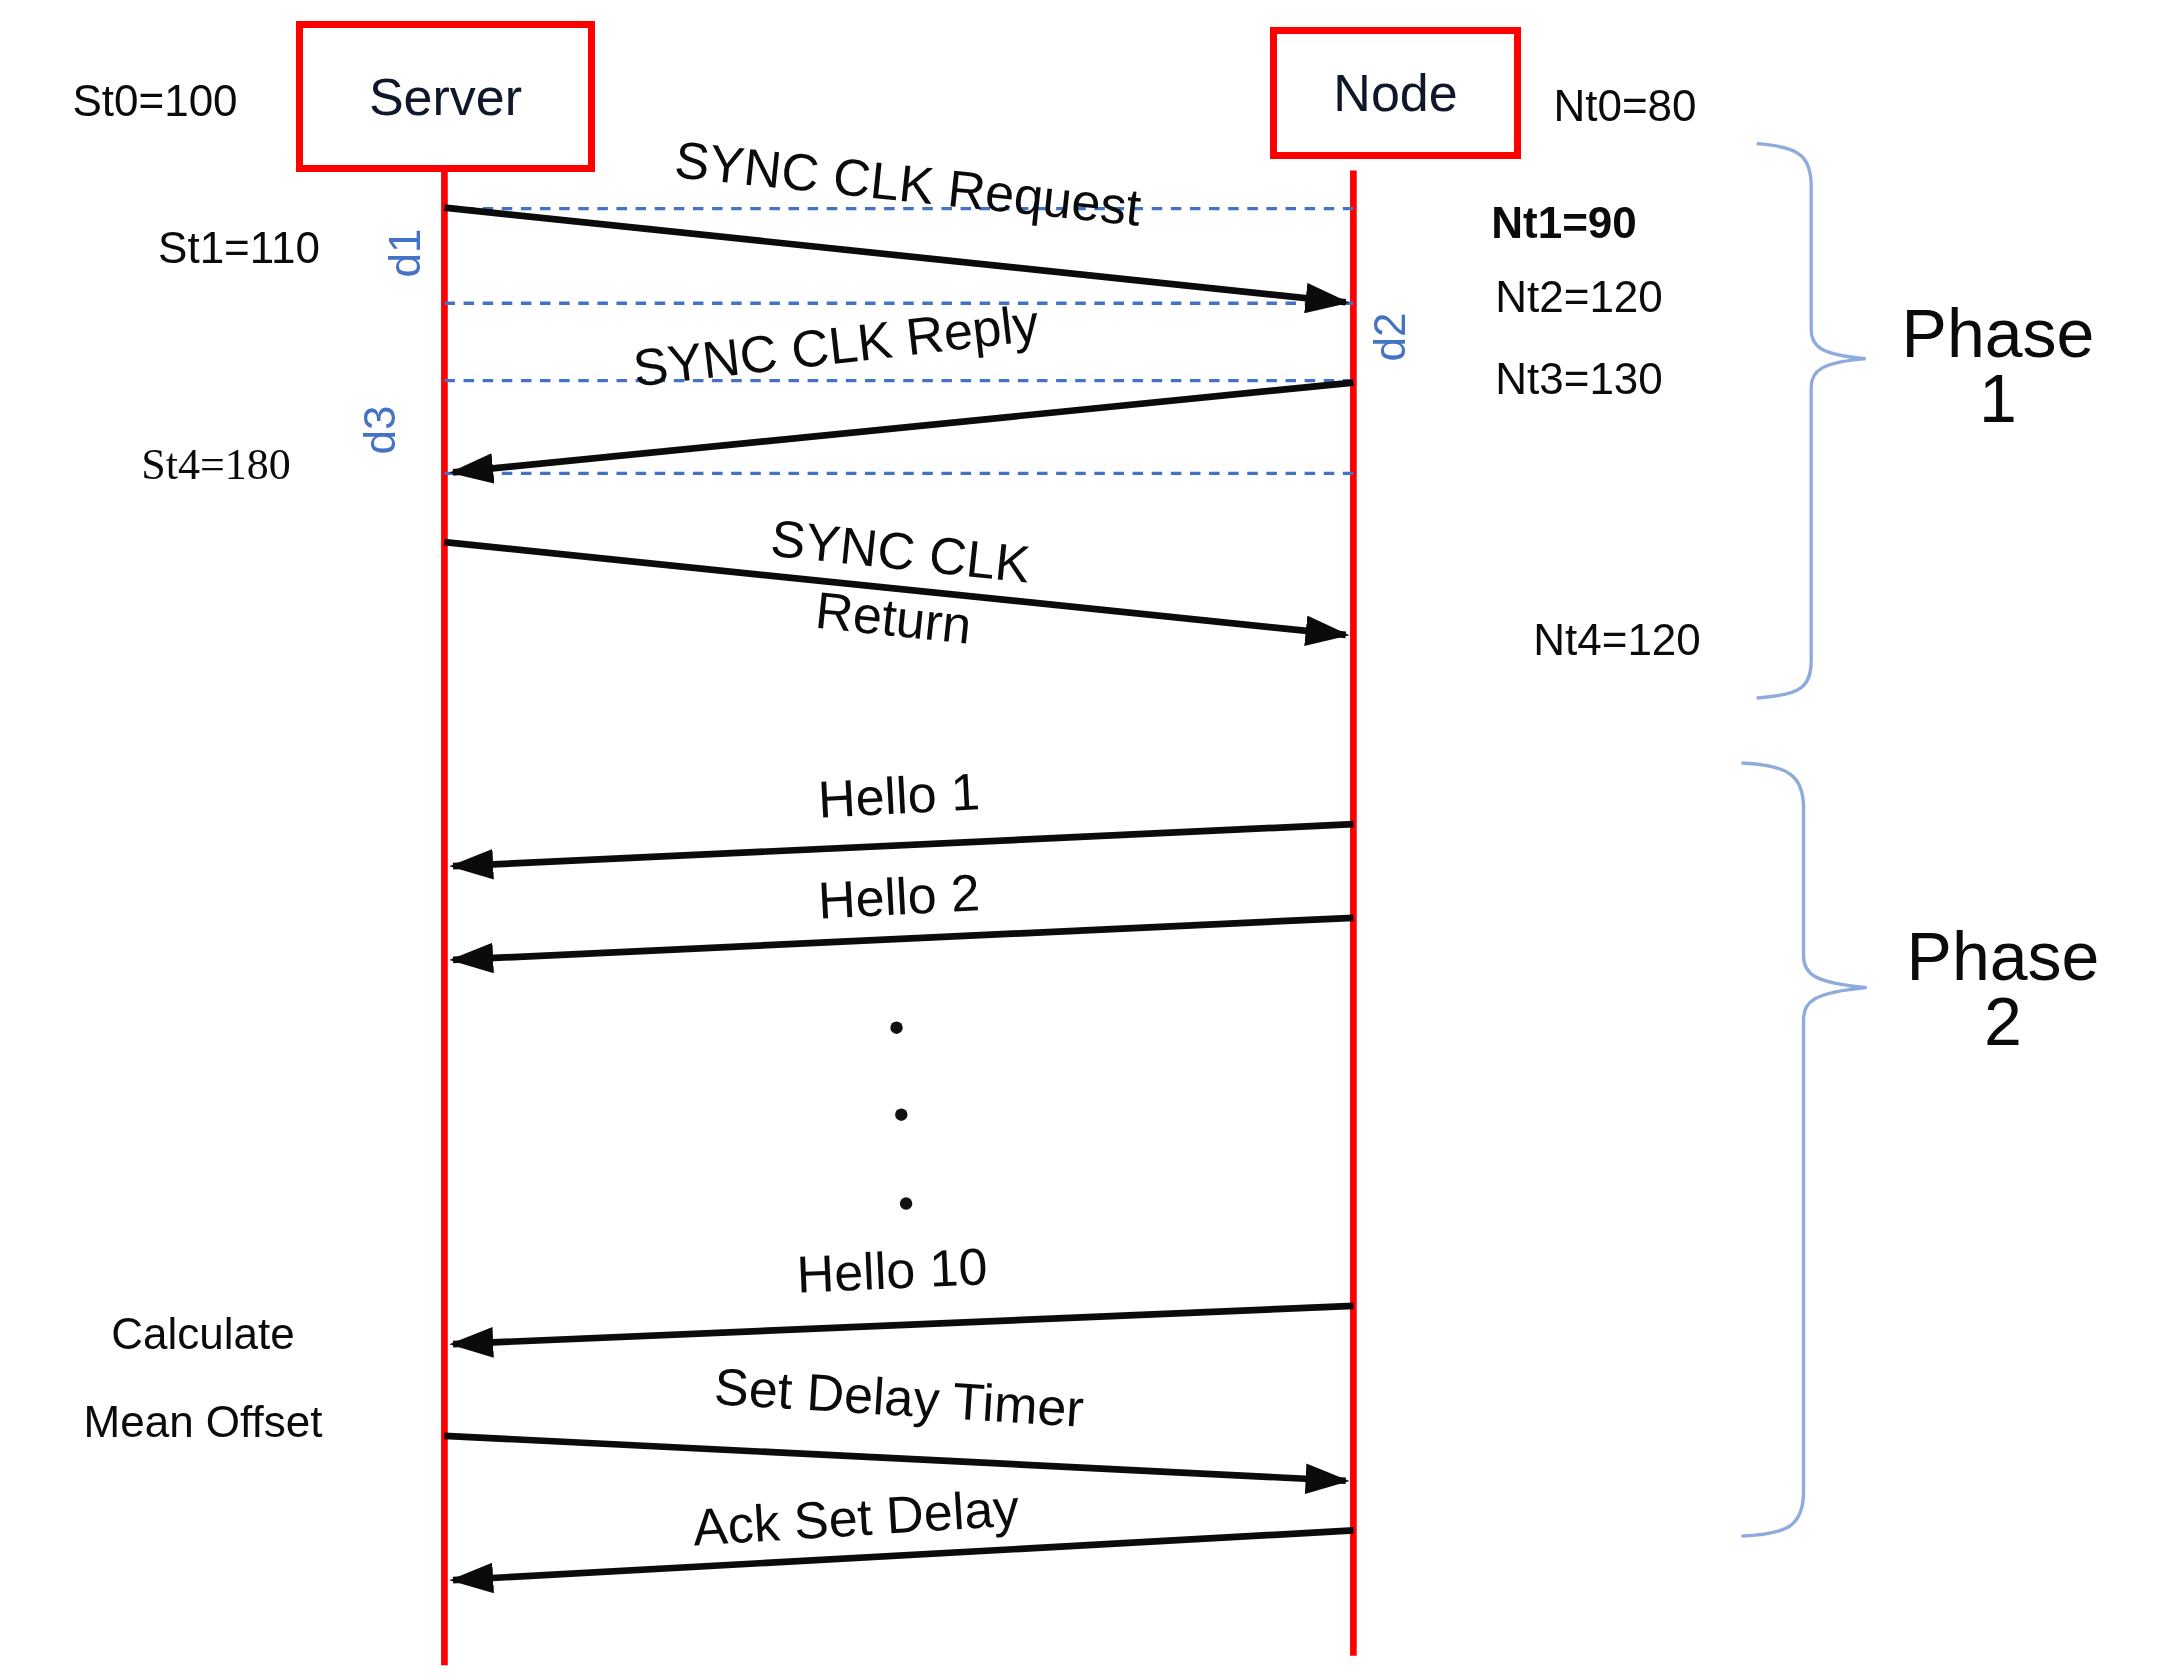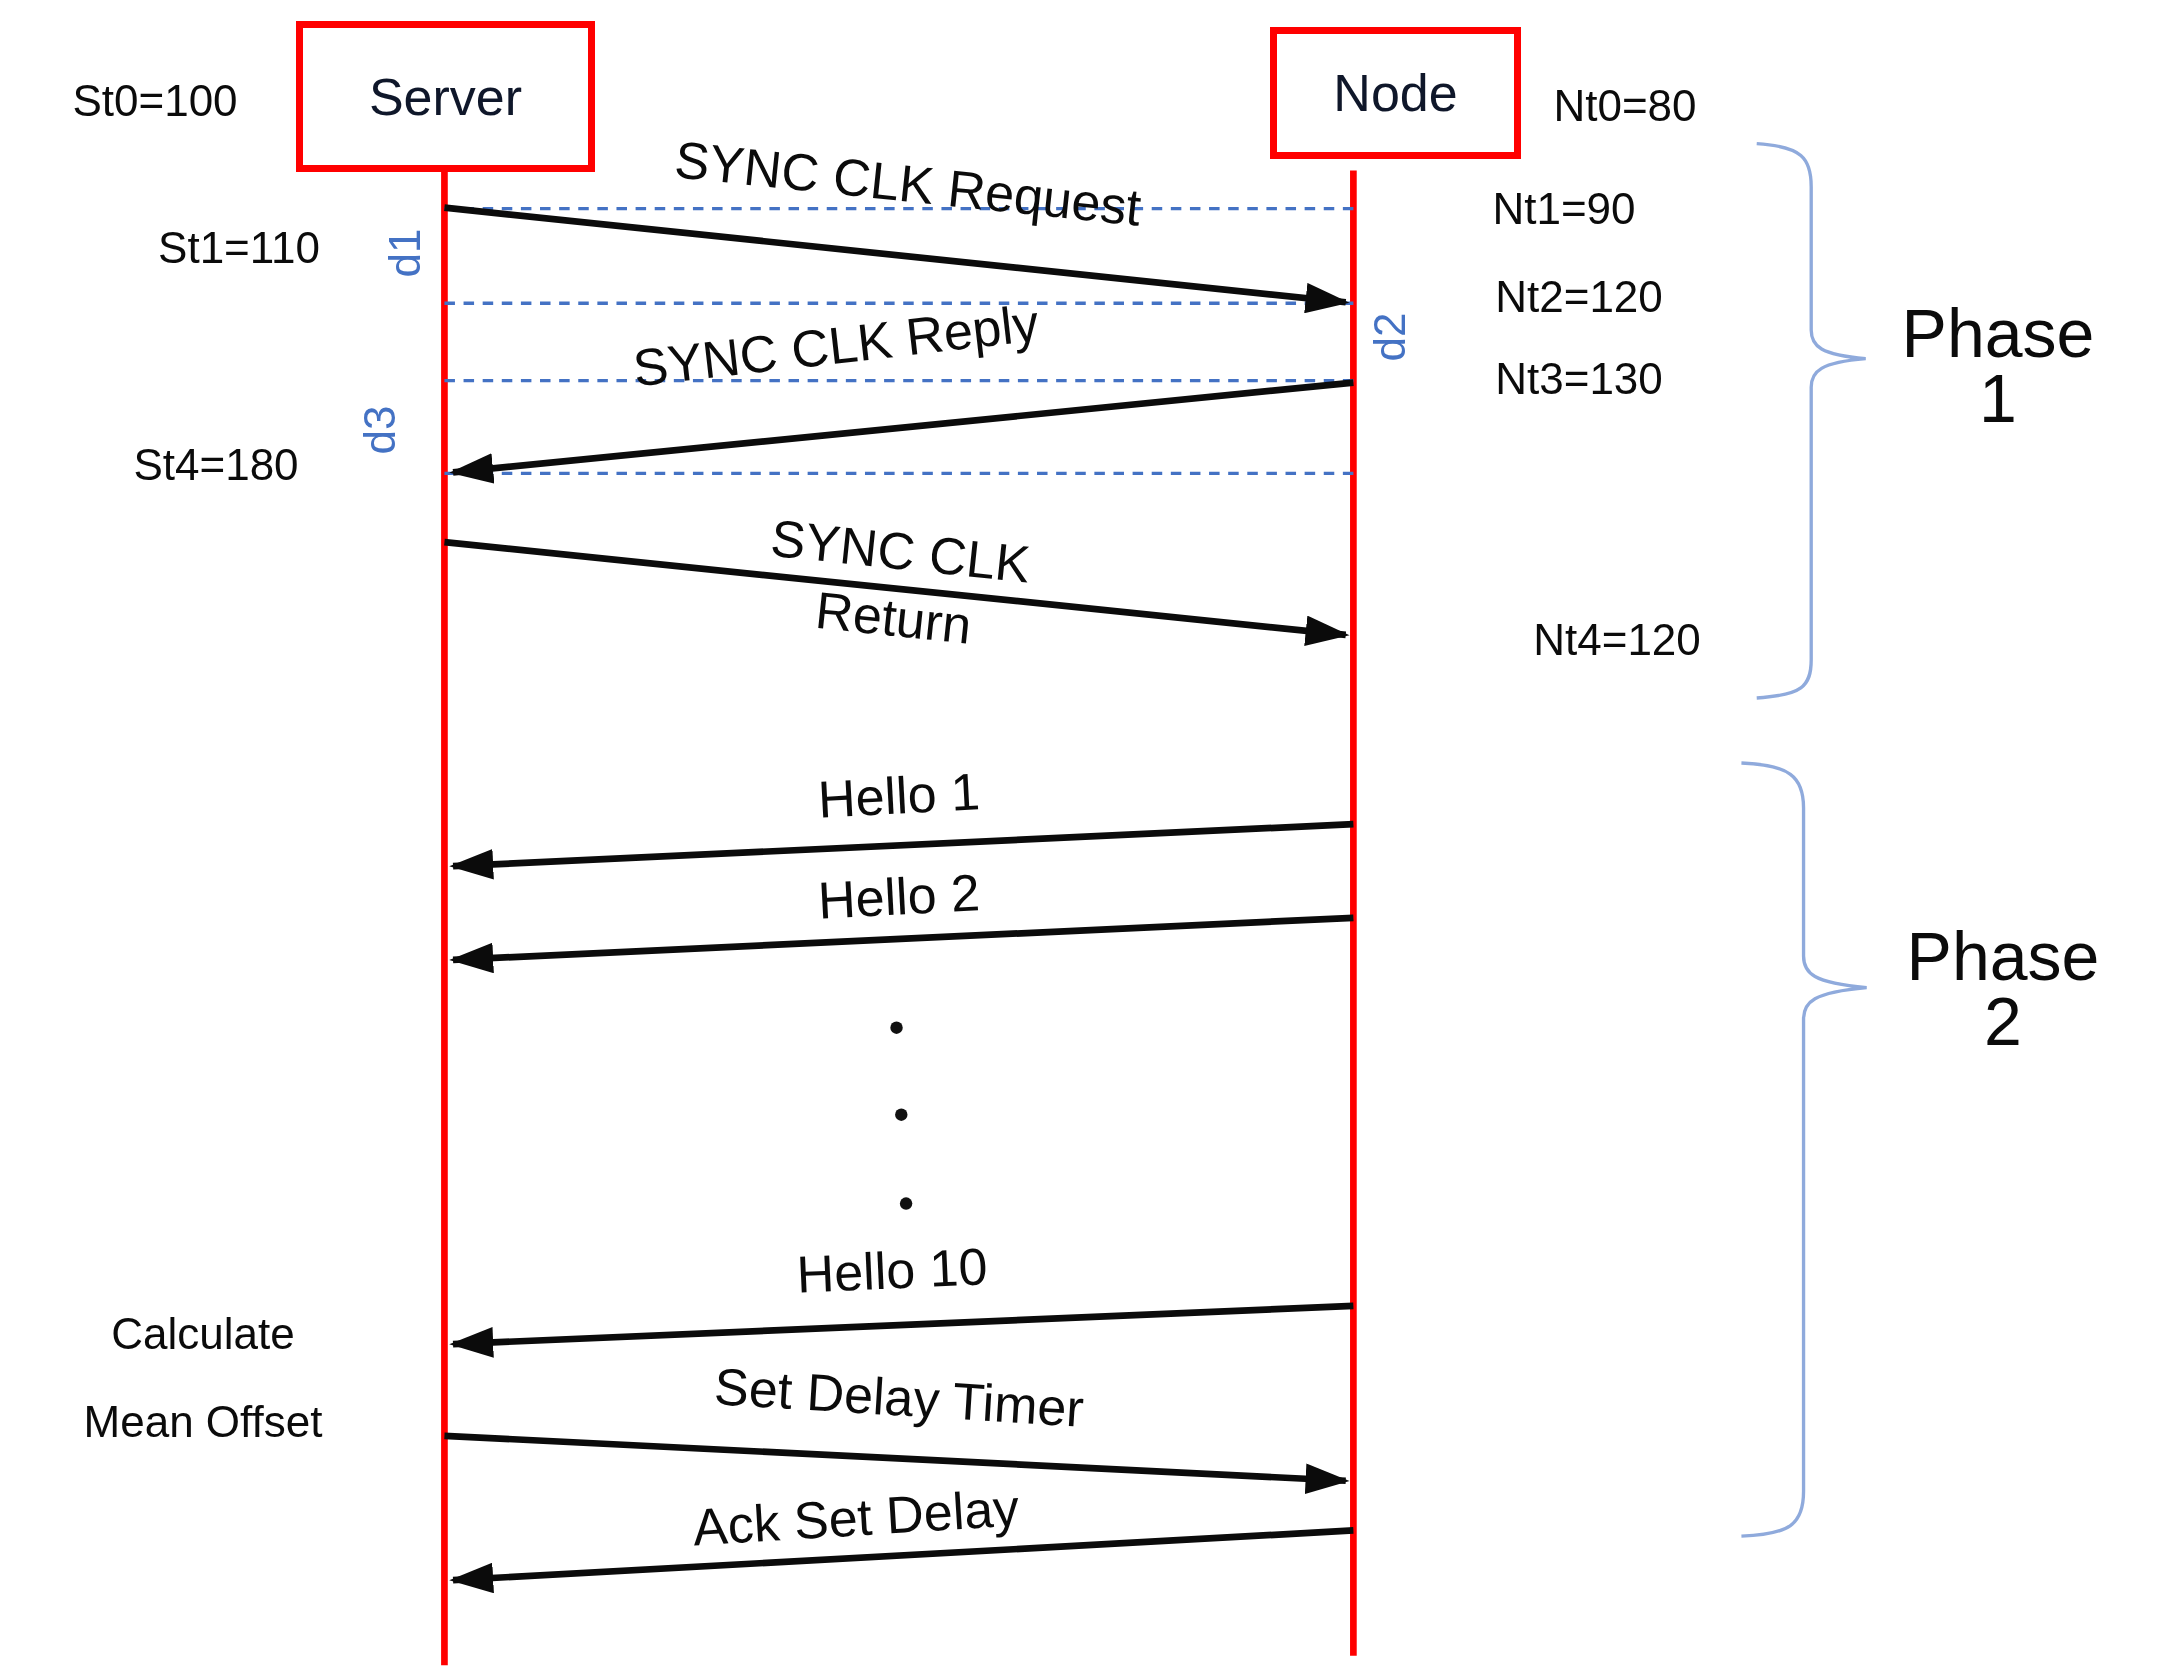--- a/index.html
+++ b/index.html
@@ -95,24 +95,24 @@
 
   <div class="actor-box" style="left:296px;top:21px;width:299px;height:151px;">
     <span>Server</span>
   </div>
   <div class="actor-box" style="left:1228px;top:27px;width:251px;height:132px;margin-left:42px;">
     <span>Node</span>
   </div>
 
   <div class="lbl" style="left:155px;top:100px;">St0=100</div>
   <div class="lbl" style="left:239px;top:247px;">St1=110</div>
-  <div class="lbl" style="left:216px;top:464px;">St4=180</div>
+  <div class="lbl" style="left:216px;top:464px;font-family:Liberation Serif, serif;">St4=180</div>
 
   <div class="lbl" style="left:1625px;top:105px;">Nt0=80</div>
-  <div class="lbl" style="left:1564px;top:208px;">Nt1=90</div>
+  <div class="lbl" style="left:1564px;top:222px;font-weight:bold;">Nt1=90</div>
   <div class="lbl" style="left:1579px;top:296px;">Nt2=120</div>
   <div class="lbl" style="left:1579px;top:378px;">Nt3=130</div>
   <div class="lbl" style="left:1617px;top:639px;">Nt4=120</div>
 
   <div class="dlabel" style="left:405px;top:253px;">d1</div>
   <div class="dlabel" style="left:1390px;top:337px;">d2</div>
   <div class="dlabel" style="left:380px;top:430px;">d3</div>
 
   <div class="lbl msg" style="left:908px;top:184px;transform:translate(-50%,-50%) rotate(6deg);">SYNC CLK Request</div>
   <div class="lbl msg" style="left:836px;top:346px;transform:translate(-50%,-50%) rotate(-6.5deg);">SYNC CLK Reply</div>

